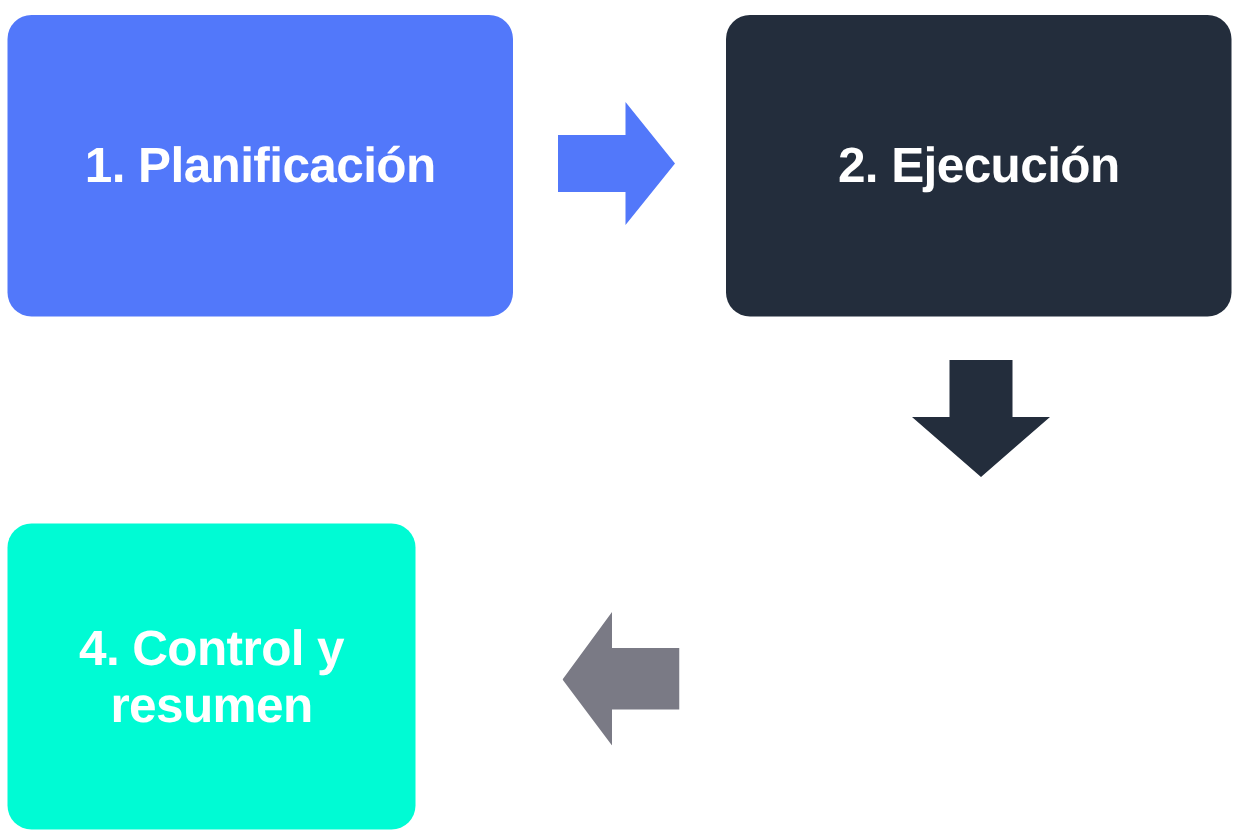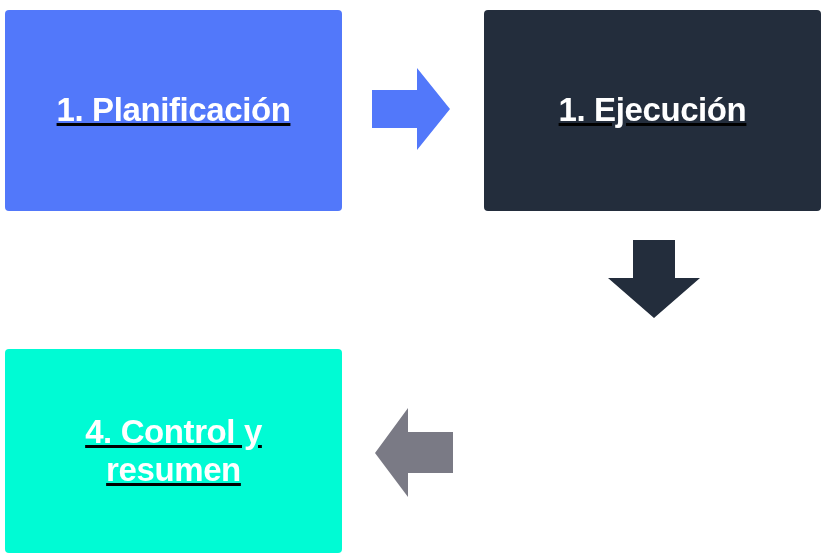--- a/index.html
+++ b/index.html
@@ -19,23 +19,22 @@
     width: 826px;
     height: 556px;
     background: #ffffff;
   }
   .node {
     position: absolute;
     display: flex;
     align-items: center;
     justify-content: center;
     box-sizing: border-box;
-    border-radius: 4px;
+    border-radius: 16px;
     text-align: center;
-    text-decoration: underline;
   }
   .node-label {
     color: #ffffff;
     font-family: "Liberation Sans", sans-serif;
     font-weight: bold;
     font-size: 33px;
     line-height: 1.16;
     letter-spacing: -0.4px;
     white-space: pre-line;
     padding: 0 14px;
@@ -46,21 +45,21 @@
     width: 337px; height: 201px;
     background: #5278fa;
   }
   #node-ejecucion {
     left: 484px; top: 10px;
     width: 337px; height: 201px;
     background: #232d3c;
   }
   #node-control {
     left: 5px;  top: 349px;
-    width: 337px; height: 204px;
+    width: 272px; height: 204px;
     background: #00fbd4;
   }
   #node-informe {
     left: 484px; top: 349px;
     width: 337px; height: 204px;
     background: #7a7a85;
   }
   
   .arrow {
     position: absolute;
@@ -86,21 +85,21 @@
 
   <div class="node" id="node-planificacion">
     <span class="node-label">1. Planificación</span>
   </div>
 
   <svg class="arrow" id="arrow-planificacion-ejecucion" viewBox="0 0 78 82" preserveAspectRatio="none">
     <polygon points="0,22 45,22 45,0 78,41 45,82 45,60 0,60" fill="#5278fa"></polygon>
   </svg>
 
   <div class="node" id="node-ejecucion">
-    <span class="node-label">1. Ejecución</span>
+    <span class="node-label">2. Ejecución</span>
   </div>
 
   <svg class="arrow" id="arrow-ejecucion-informe" viewBox="0 0 92 78" preserveAspectRatio="none">
     <polygon points="25,0 67,0 67,38 92,38 46,78 0,38 25,38" fill="#232d3c"></polygon>
   </svg>
 
 
   <svg class="arrow" id="arrow-informe-control" viewBox="0 0 78 89" preserveAspectRatio="none">
     <polygon points="78,24 33,24 33,0 0,45 33,89 33,65 78,65" fill="#7a7a85"></polygon>
   </svg>

